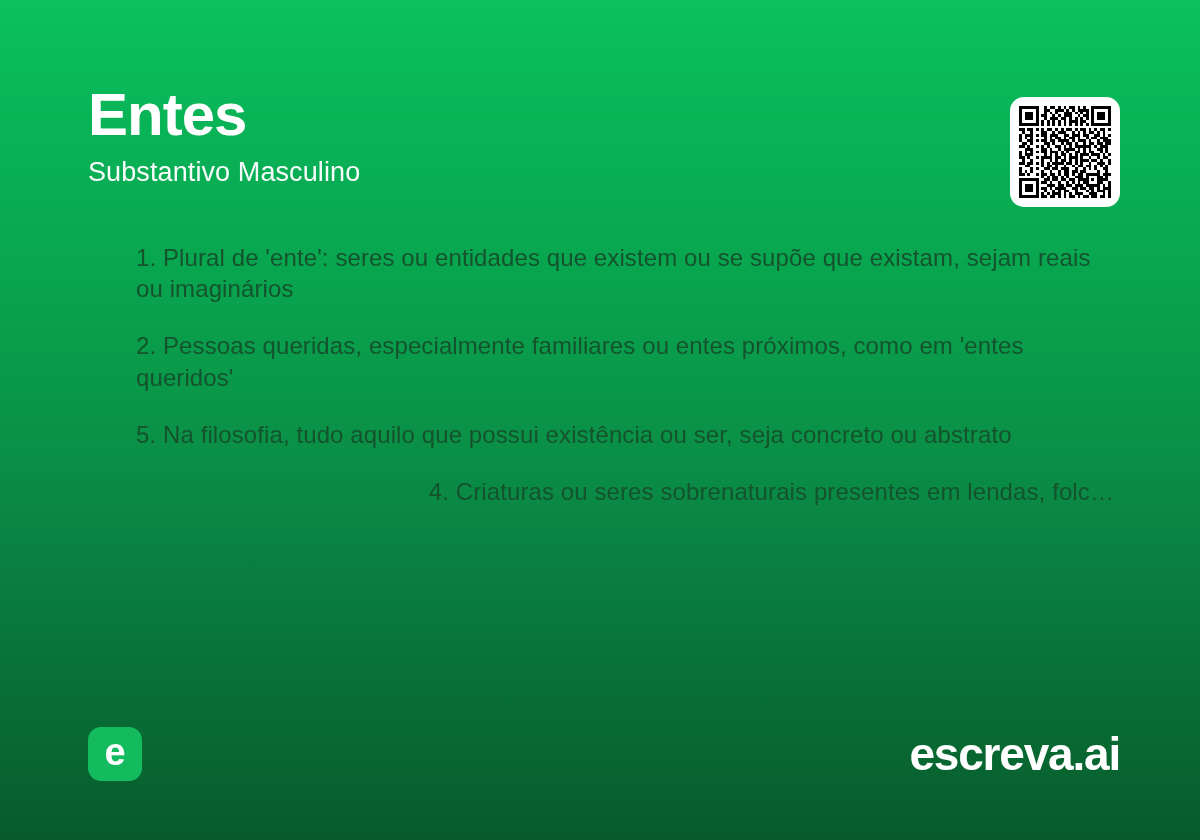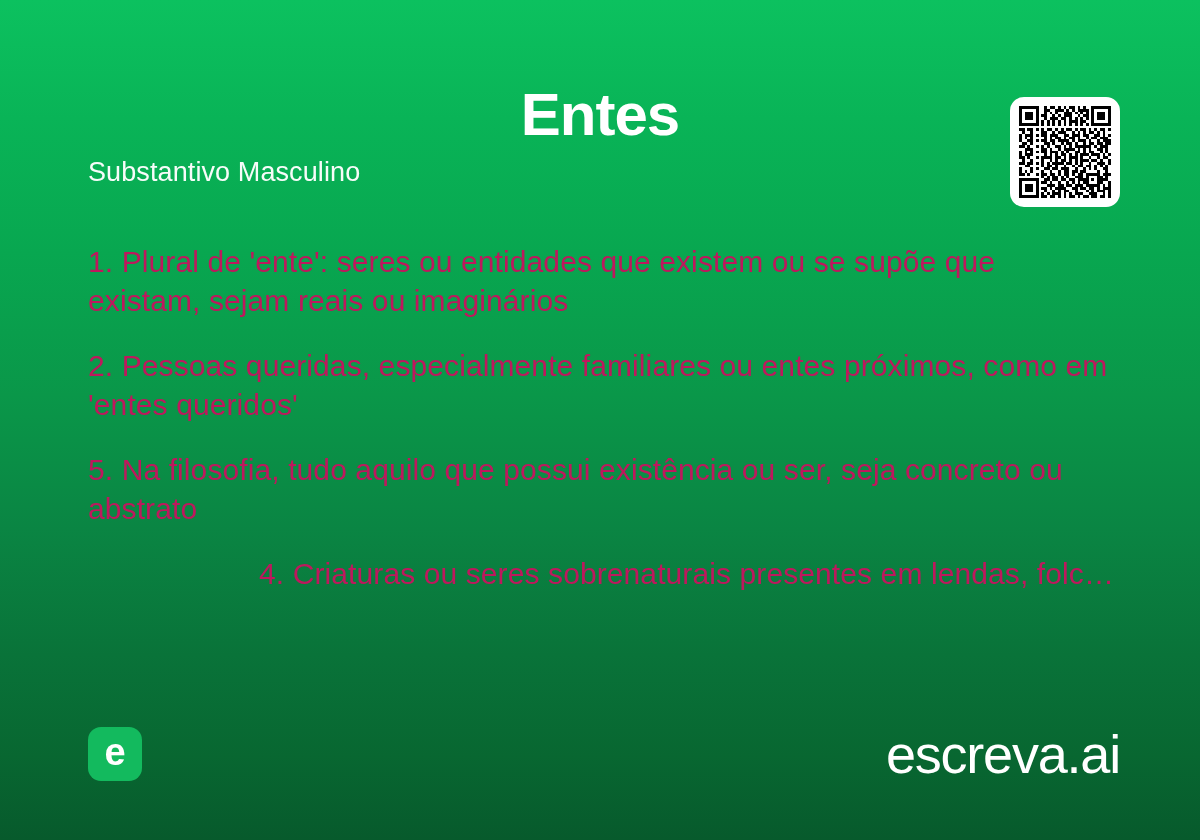--- a/index.html
+++ b/index.html
@@ -40,21 +40,20 @@
     top:84px;
     right:88px;
   }
 
   .word-title {
     font-size:60px;
     font-weight:800;
     letter-spacing:-1px;
     line-height:1.02;
     color:#ffffff;
-    text-align:center;
   }
 
   .word-class {
     margin-top:12px;
     font-size:27px;
     font-weight:400;
     letter-spacing:0.1px;
     color:#ffffff;
     opacity:0.97;
   }
@@ -77,26 +76,27 @@
 
   
   .definitions {
     position:absolute;
     left:88px;
     top:242px;
     width:1026px;
   }
 
   .definition {
-    font-size:30px;
+    font-size:24px;
     font-weight:400;
     line-height:1.30;
     letter-spacing:0.1px;
-    color:#be185d;
+    color:#14532d;
     margin-bottom:26px;
+    margin-left:48px;
   }
   .definition:last-child { margin-bottom:0;text-align:right; }
 
   
   .footer {
     position:absolute;
     left:88px;
     right:80px;
     bottom:58px;
     height:56px;
@@ -117,22 +117,22 @@
   .brand-badge .glyph {
     font-size:38px;
     font-weight:700;
     line-height:1;
     color:#ffffff;
     position:relative;
     top:-2px;
   }
 
   .brand-name {
-    font-size:54px;
-    font-weight:400;
+    font-size:46px;
+    font-weight:700;
     letter-spacing:-1.2px;
     color:#ffffff;
     line-height:1;
   }
 </style>
 </head>
 <body>
 
 <div class="card">
 

